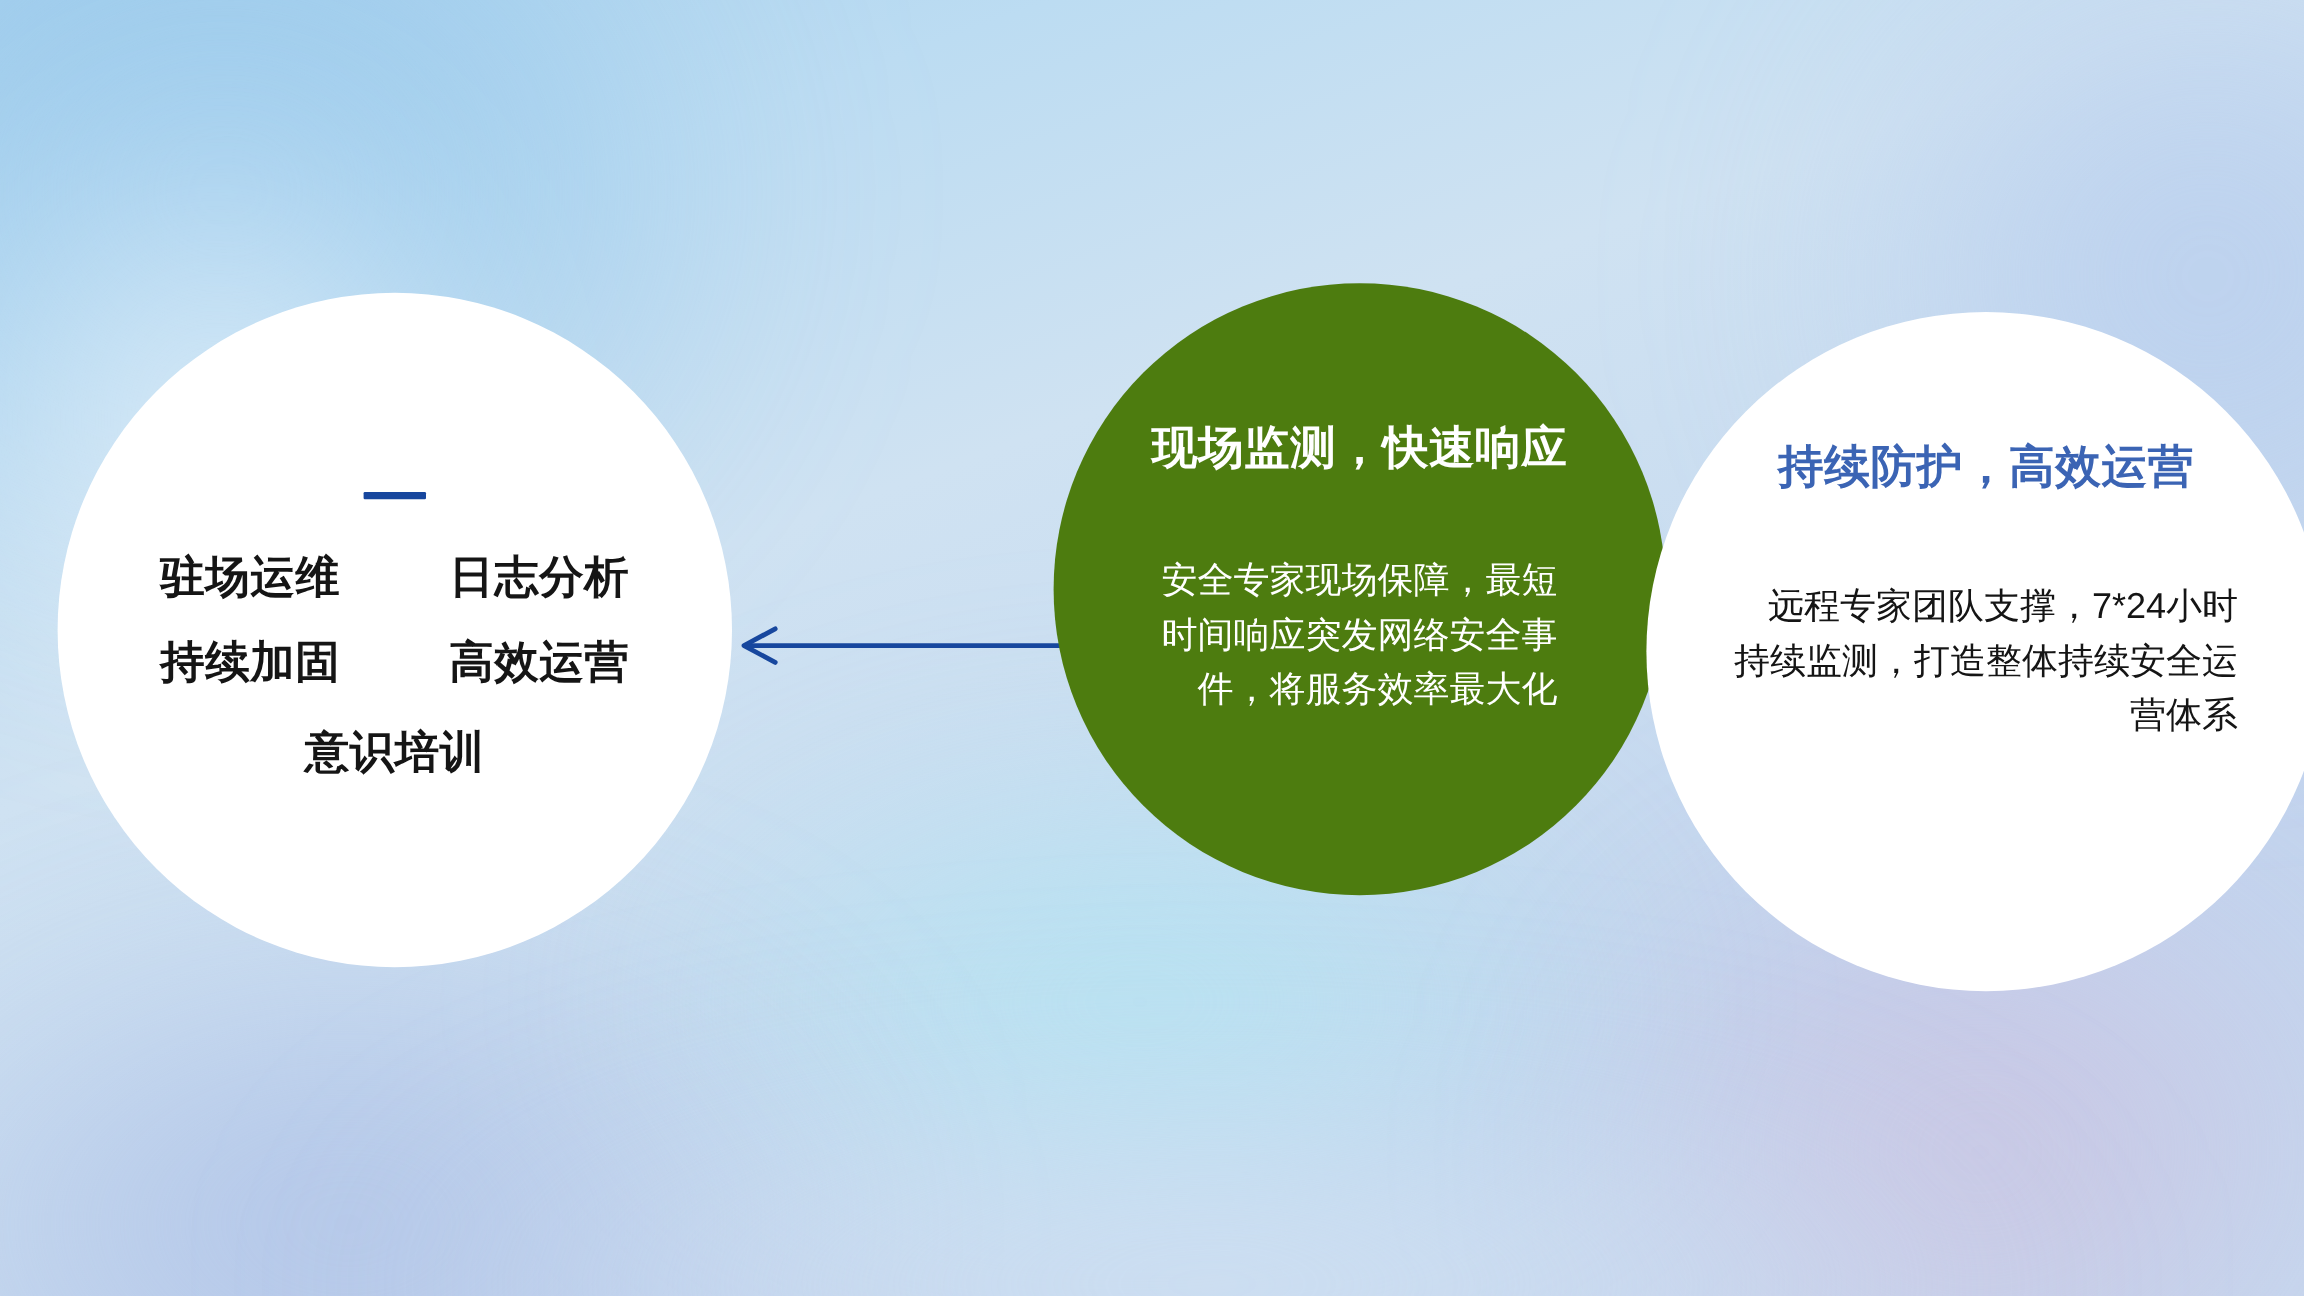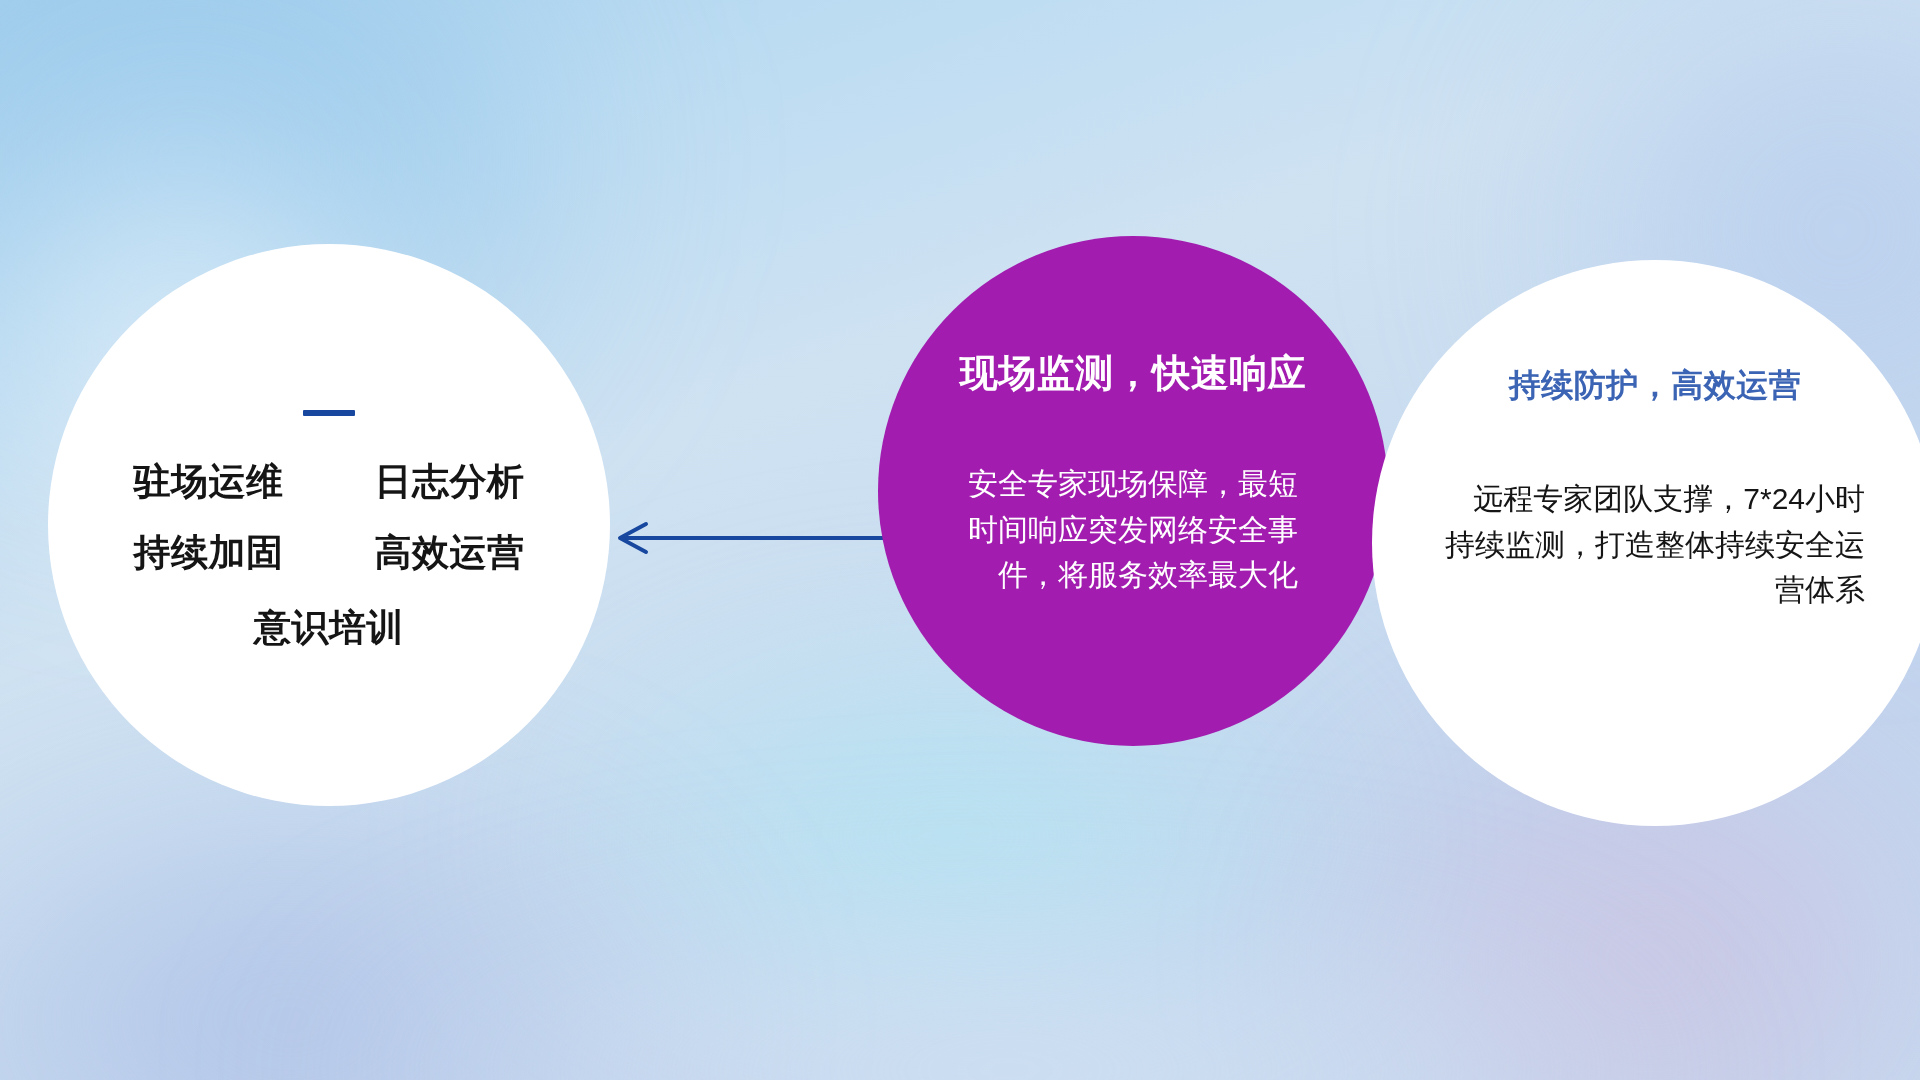--- a/index.html
+++ b/index.html
@@ -80,21 +80,21 @@
     top: 244px;
     width: 562px;
     height: 562px;
     background: #ffffff;
   }
   .circle-blue {
     left: 878px;
     top: 236px;
     width: 510px;
     height: 510px;
-    background: #a21caf;
+    background: #4d7c0f;
   }
   .circle-right {
     left: 1372px;
     top: 260px;
     width: 566px;
     height: 566px;
     background: #ffffff;
   }
 
   
@@ -170,21 +170,21 @@
     top: 0;
     width: 100%;
     height: 100%;
     display: flex;
     flex-direction: column;
     align-items: center;
     box-sizing: border-box;
     padding: 104px 30px 0 30px;
   }
   .right-title {
-    font-size: 32px;
+    font-size: 38px;
     font-weight: bold;
     color: #3b64b4;
     letter-spacing: 0.5px;
     white-space: nowrap;
     text-align: center;
   }
   .right-body {
     margin-top: 68px;
     font-size: 30px;
     color: #151515;

